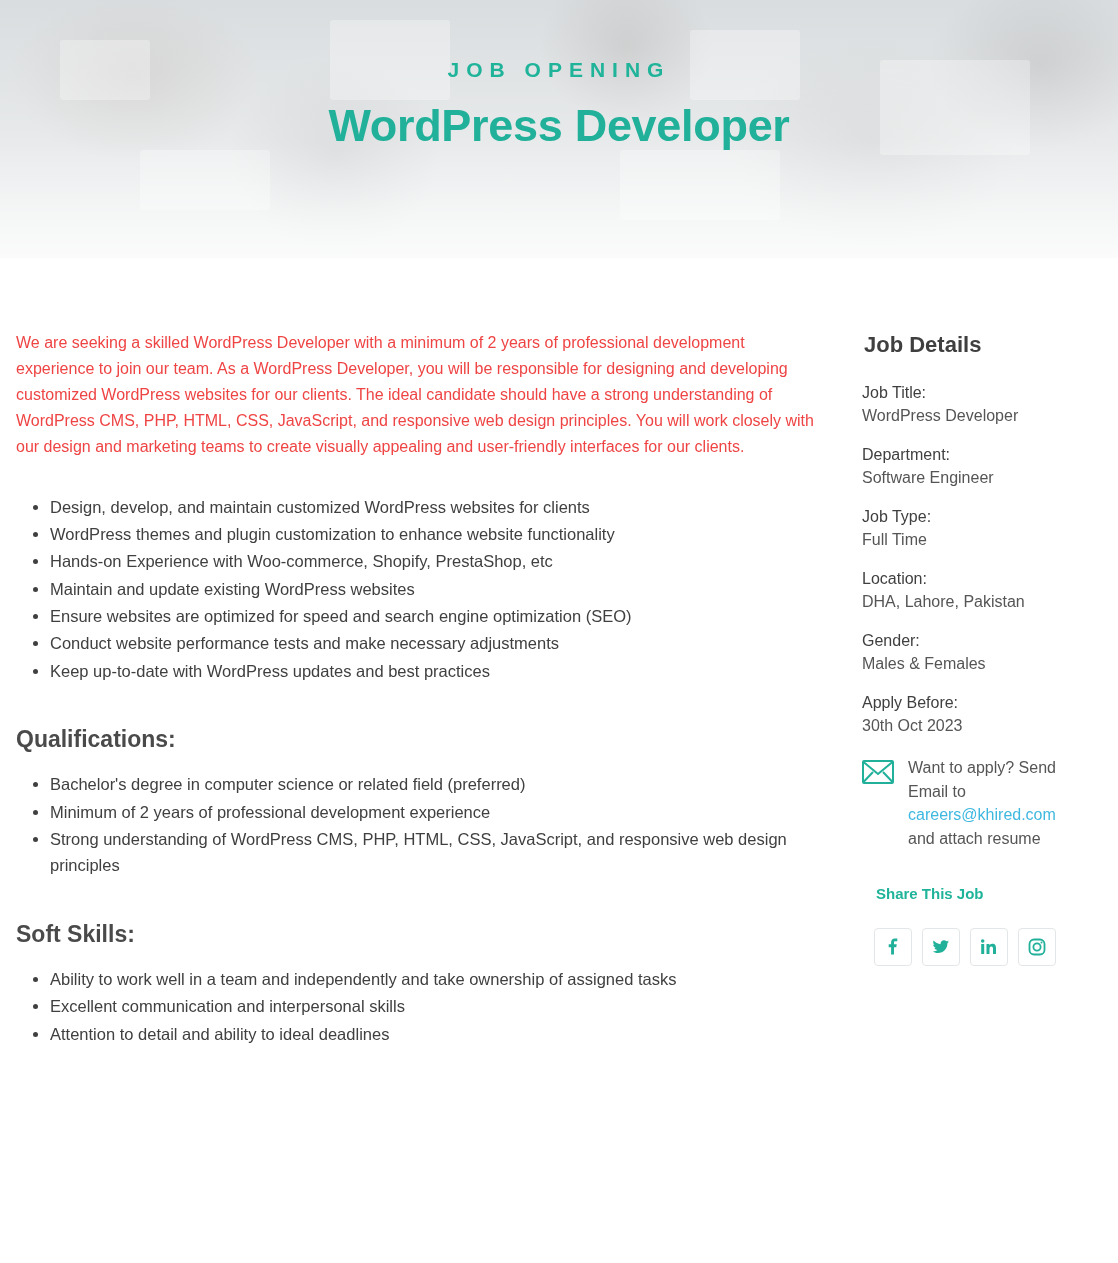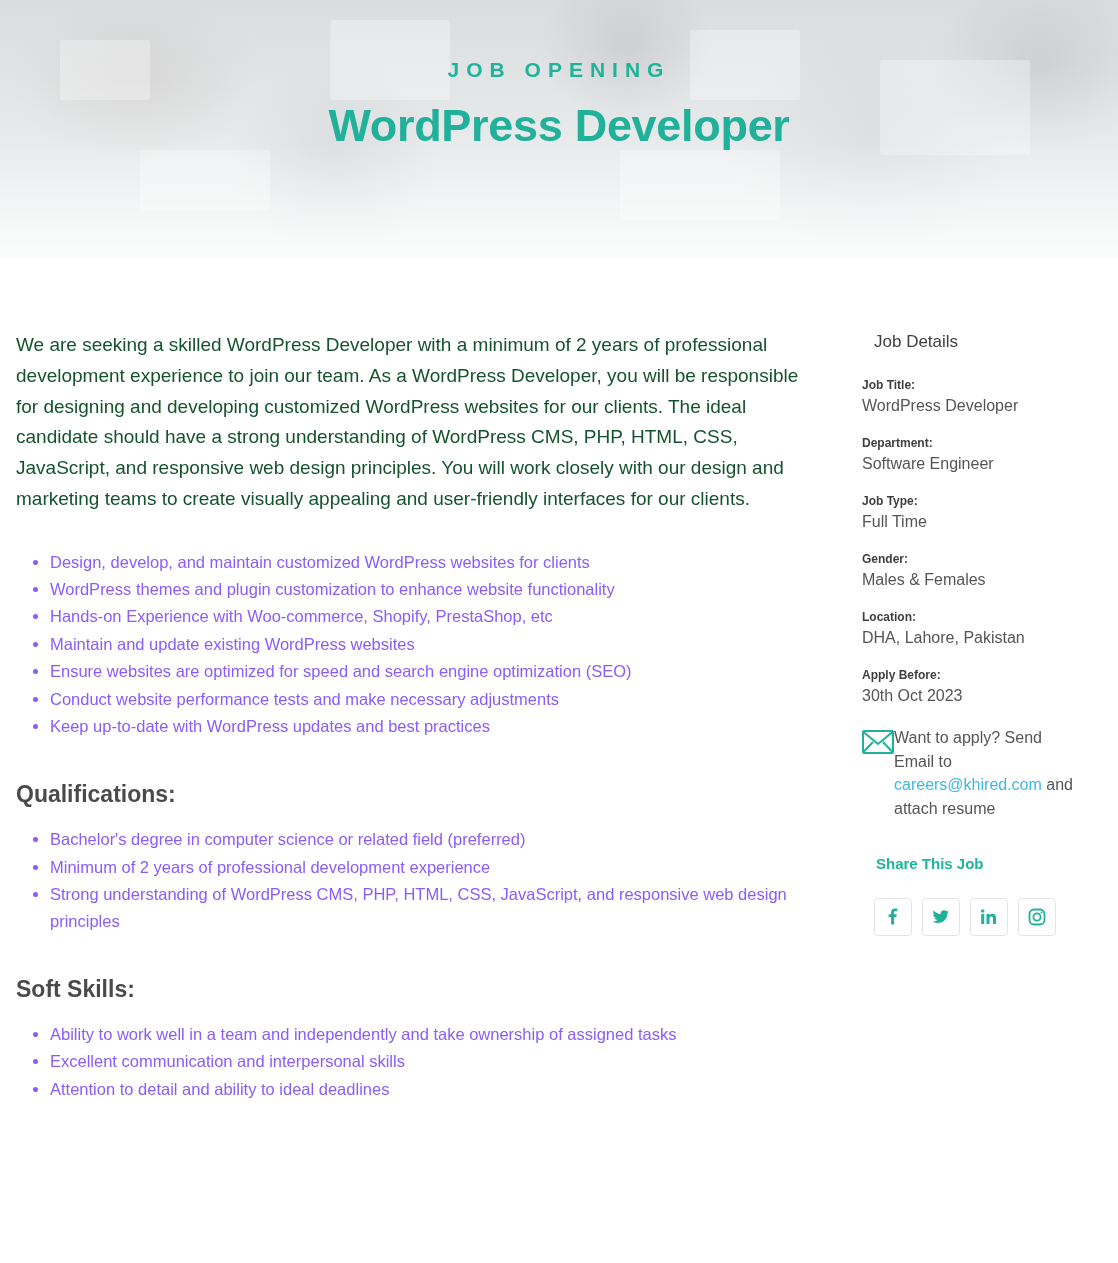--- a/index.html
+++ b/index.html
@@ -83,75 +83,76 @@
   .col-main {
     width: 806px;
     padding-left: 8px;
   }
   .col-side {
     width: 220px;
     padding-top: 2px;
   }
 
   .intro {
-    font-size: 19px;
+    font-size: 16px;
     line-height: 1.62;
-    color: #14532d;
+    color: #ef4444;
     margin: 0 0 34px 0;
   }
 
   h2.section {
     font-size: 23px;
     color: #4a4a4a;
     font-weight: bold;
     margin: 0 0 18px 0;
   }
   ul.bullets {
     margin: 0 0 42px 0;
     padding-left: 34px;
   }
   ul.bullets li {
     font-size: 16.5px;
     line-height: 1.60;
-    color: #8b5cf6;
+    color: #404040;
     margin-bottom: 1px;
   }
   ul.bullets li .sub {
     display: block;
   }
 
   
   .side-title {
-    font-size: 17px;
-    font-weight: normal;
+    font-size: 22px;
+    font-weight: bold;
     color: #3f3f3f;
-    margin: 0 0 26px 12px;
+    margin: 0 0 26px 2px;
   }
   .detail {
     margin-bottom: 21px;
   }
   .detail .lbl {
-    font-size: 12px;
-    font-weight: bold;
+    font-size: 16px;
+    font-weight: normal;
     color: #3f3f3f;
     margin-bottom: 5px;
   }
   .detail .val {
     font-size: 16px;
     color: #555;
   }
   .apply-head {
     font-size: 23px;
     font-weight: bold;
     color: #1fb49a;
     line-height: 1.22;
     margin: 28px 0 22px 0;
   }
   .apply-row {
     display: flex;
+    gap: 14px;
     align-items: flex-start;
   }
   .env-icon { flex: 0 0 auto; margin-top: 4px; }
   .apply-text {
     font-size: 16px;
     line-height: 1.48;
     color: #555;
   }
   .apply-text a {
     color: #3fb8e0;
@@ -245,26 +246,26 @@
       </div>
       <div class="detail">
         <div class="lbl">Department:</div>
         <div class="val">Software Engineer</div>
       </div>
       <div class="detail">
         <div class="lbl">Job Type:</div>
         <div class="val">Full Time</div>
       </div>
       <div class="detail">
+        <div class="lbl">Location:</div>
+        <div class="val">DHA, Lahore, Pakistan</div>
+      </div>
+      <div class="detail">
         <div class="lbl">Gender:</div>
         <div class="val">Males &amp; Females</div>
-      </div>
-      <div class="detail">
-        <div class="lbl">Location:</div>
-        <div class="val">DHA, Lahore, Pakistan</div>
       </div>
       <div class="detail">
         <div class="lbl">Apply Before:</div>
         <div class="val">30th Oct 2023</div>
       </div>
 
 
       <div class="apply-row">
         <span class="env-icon">
           <svg width="32" height="24" viewBox="0 0 32 24">

